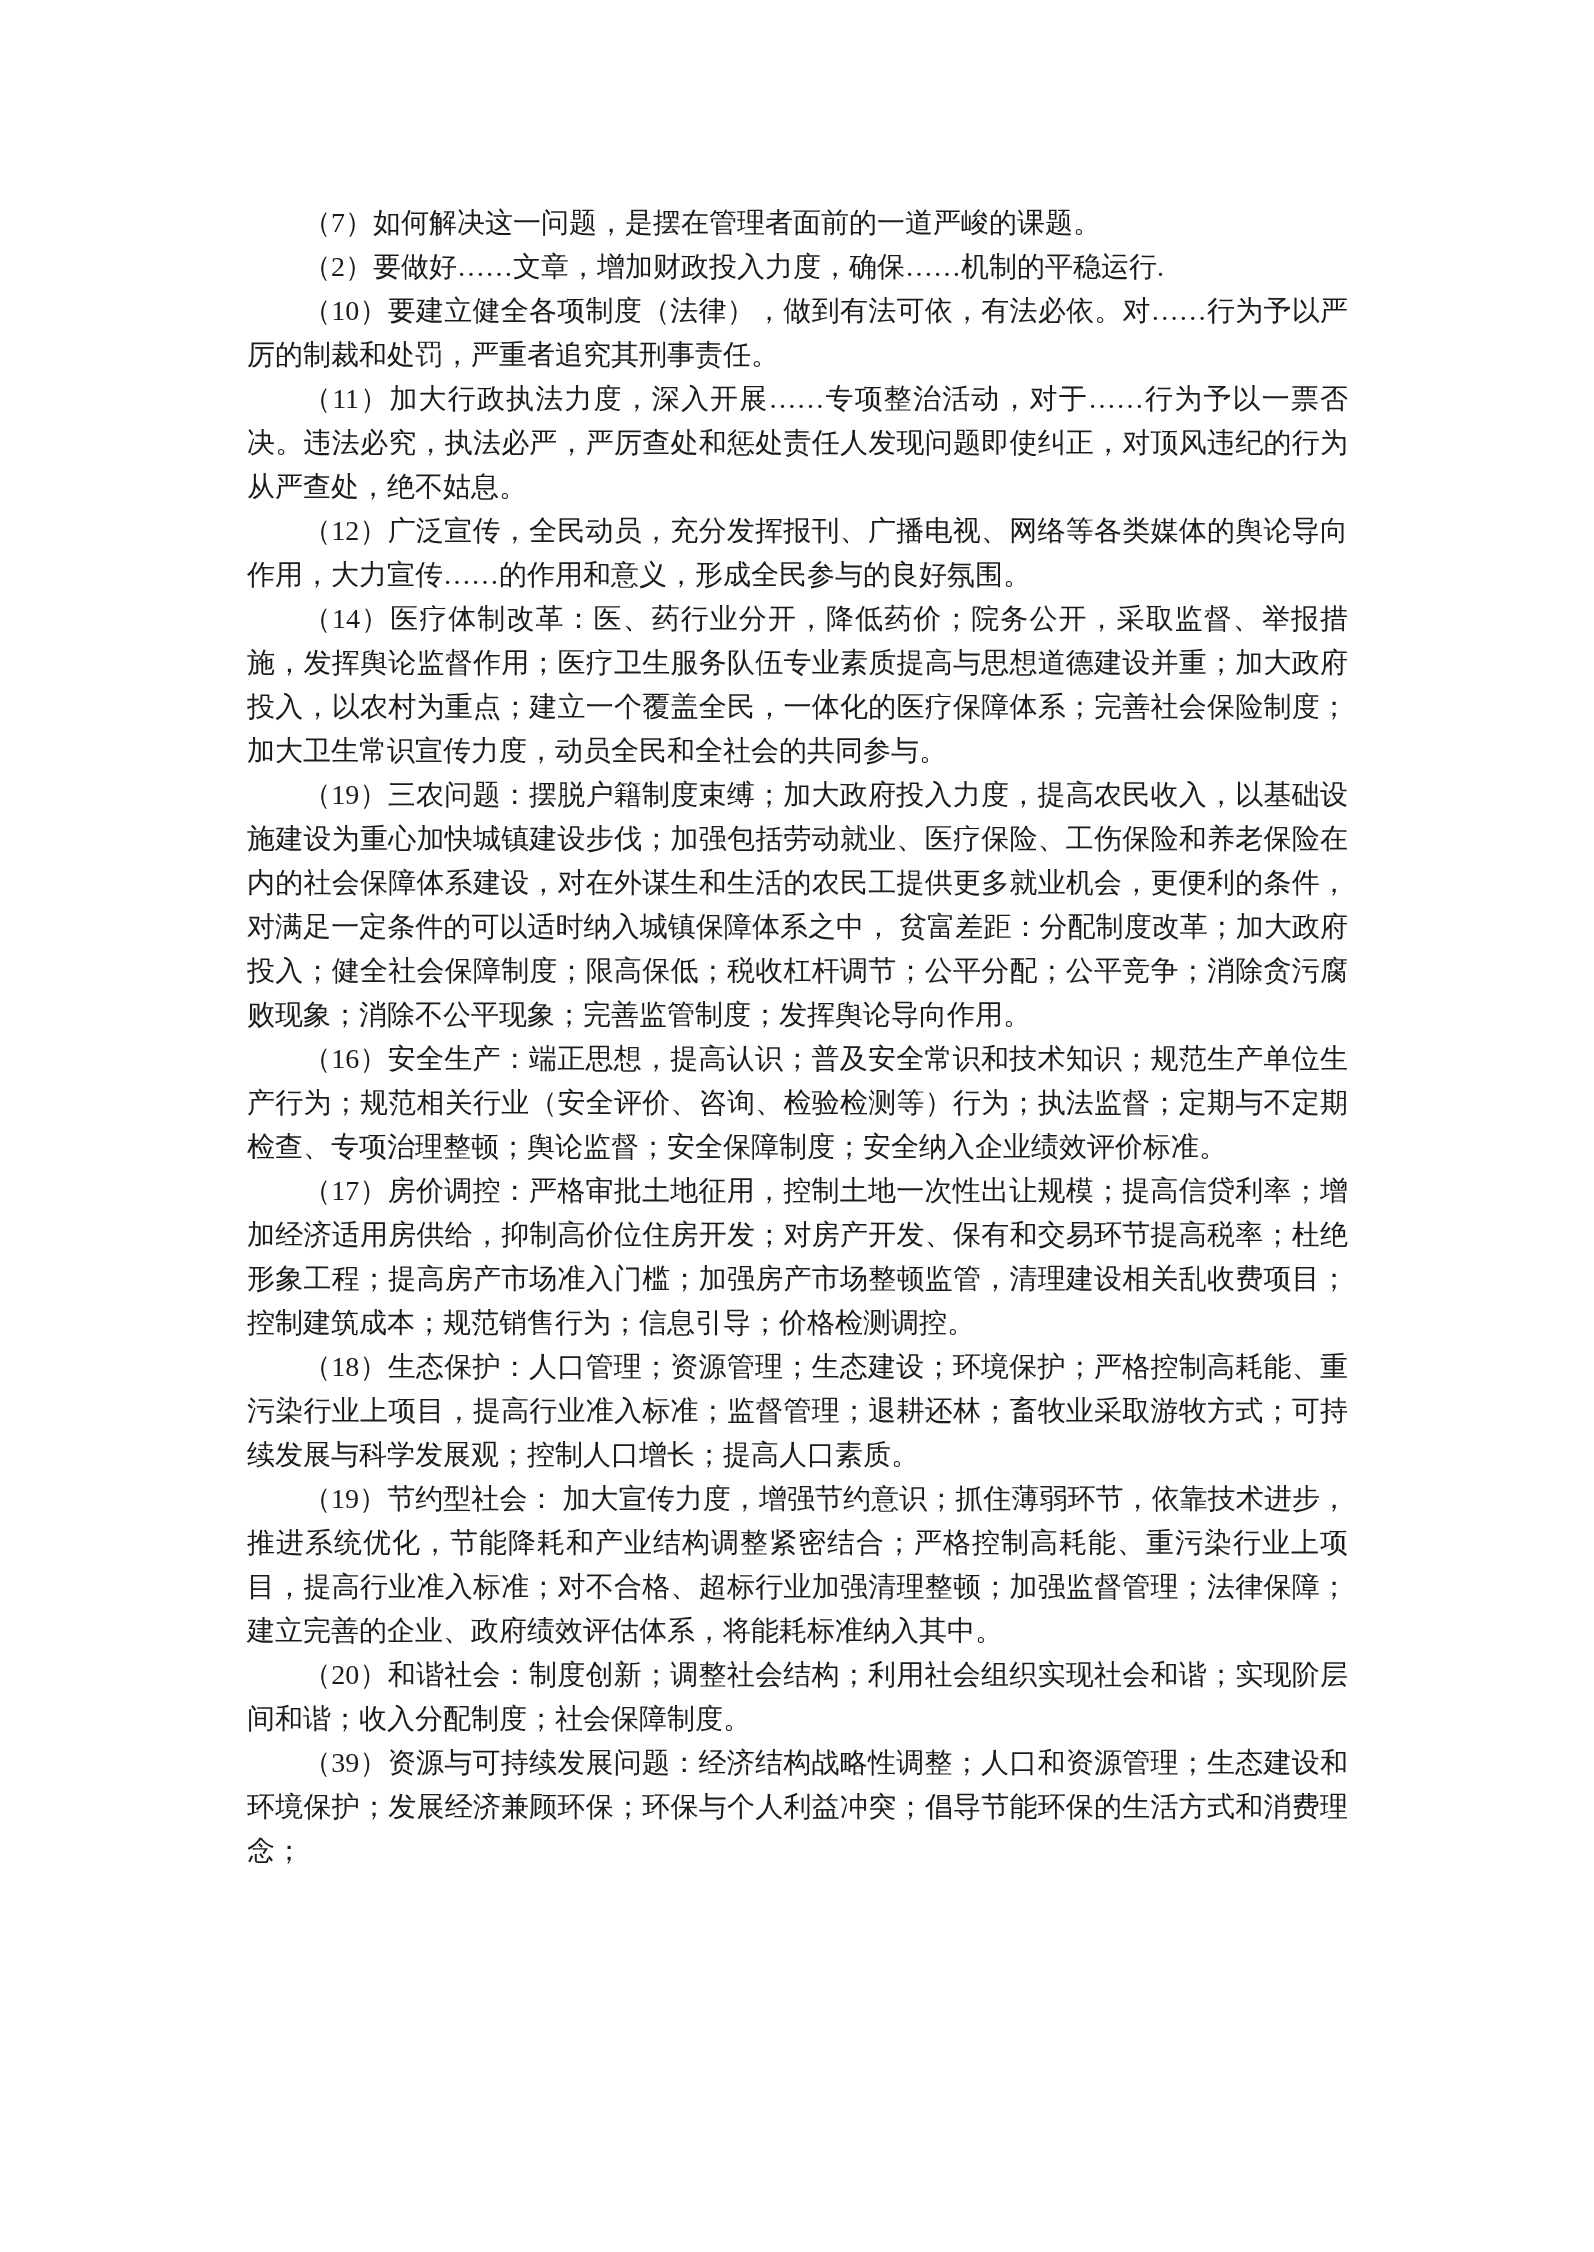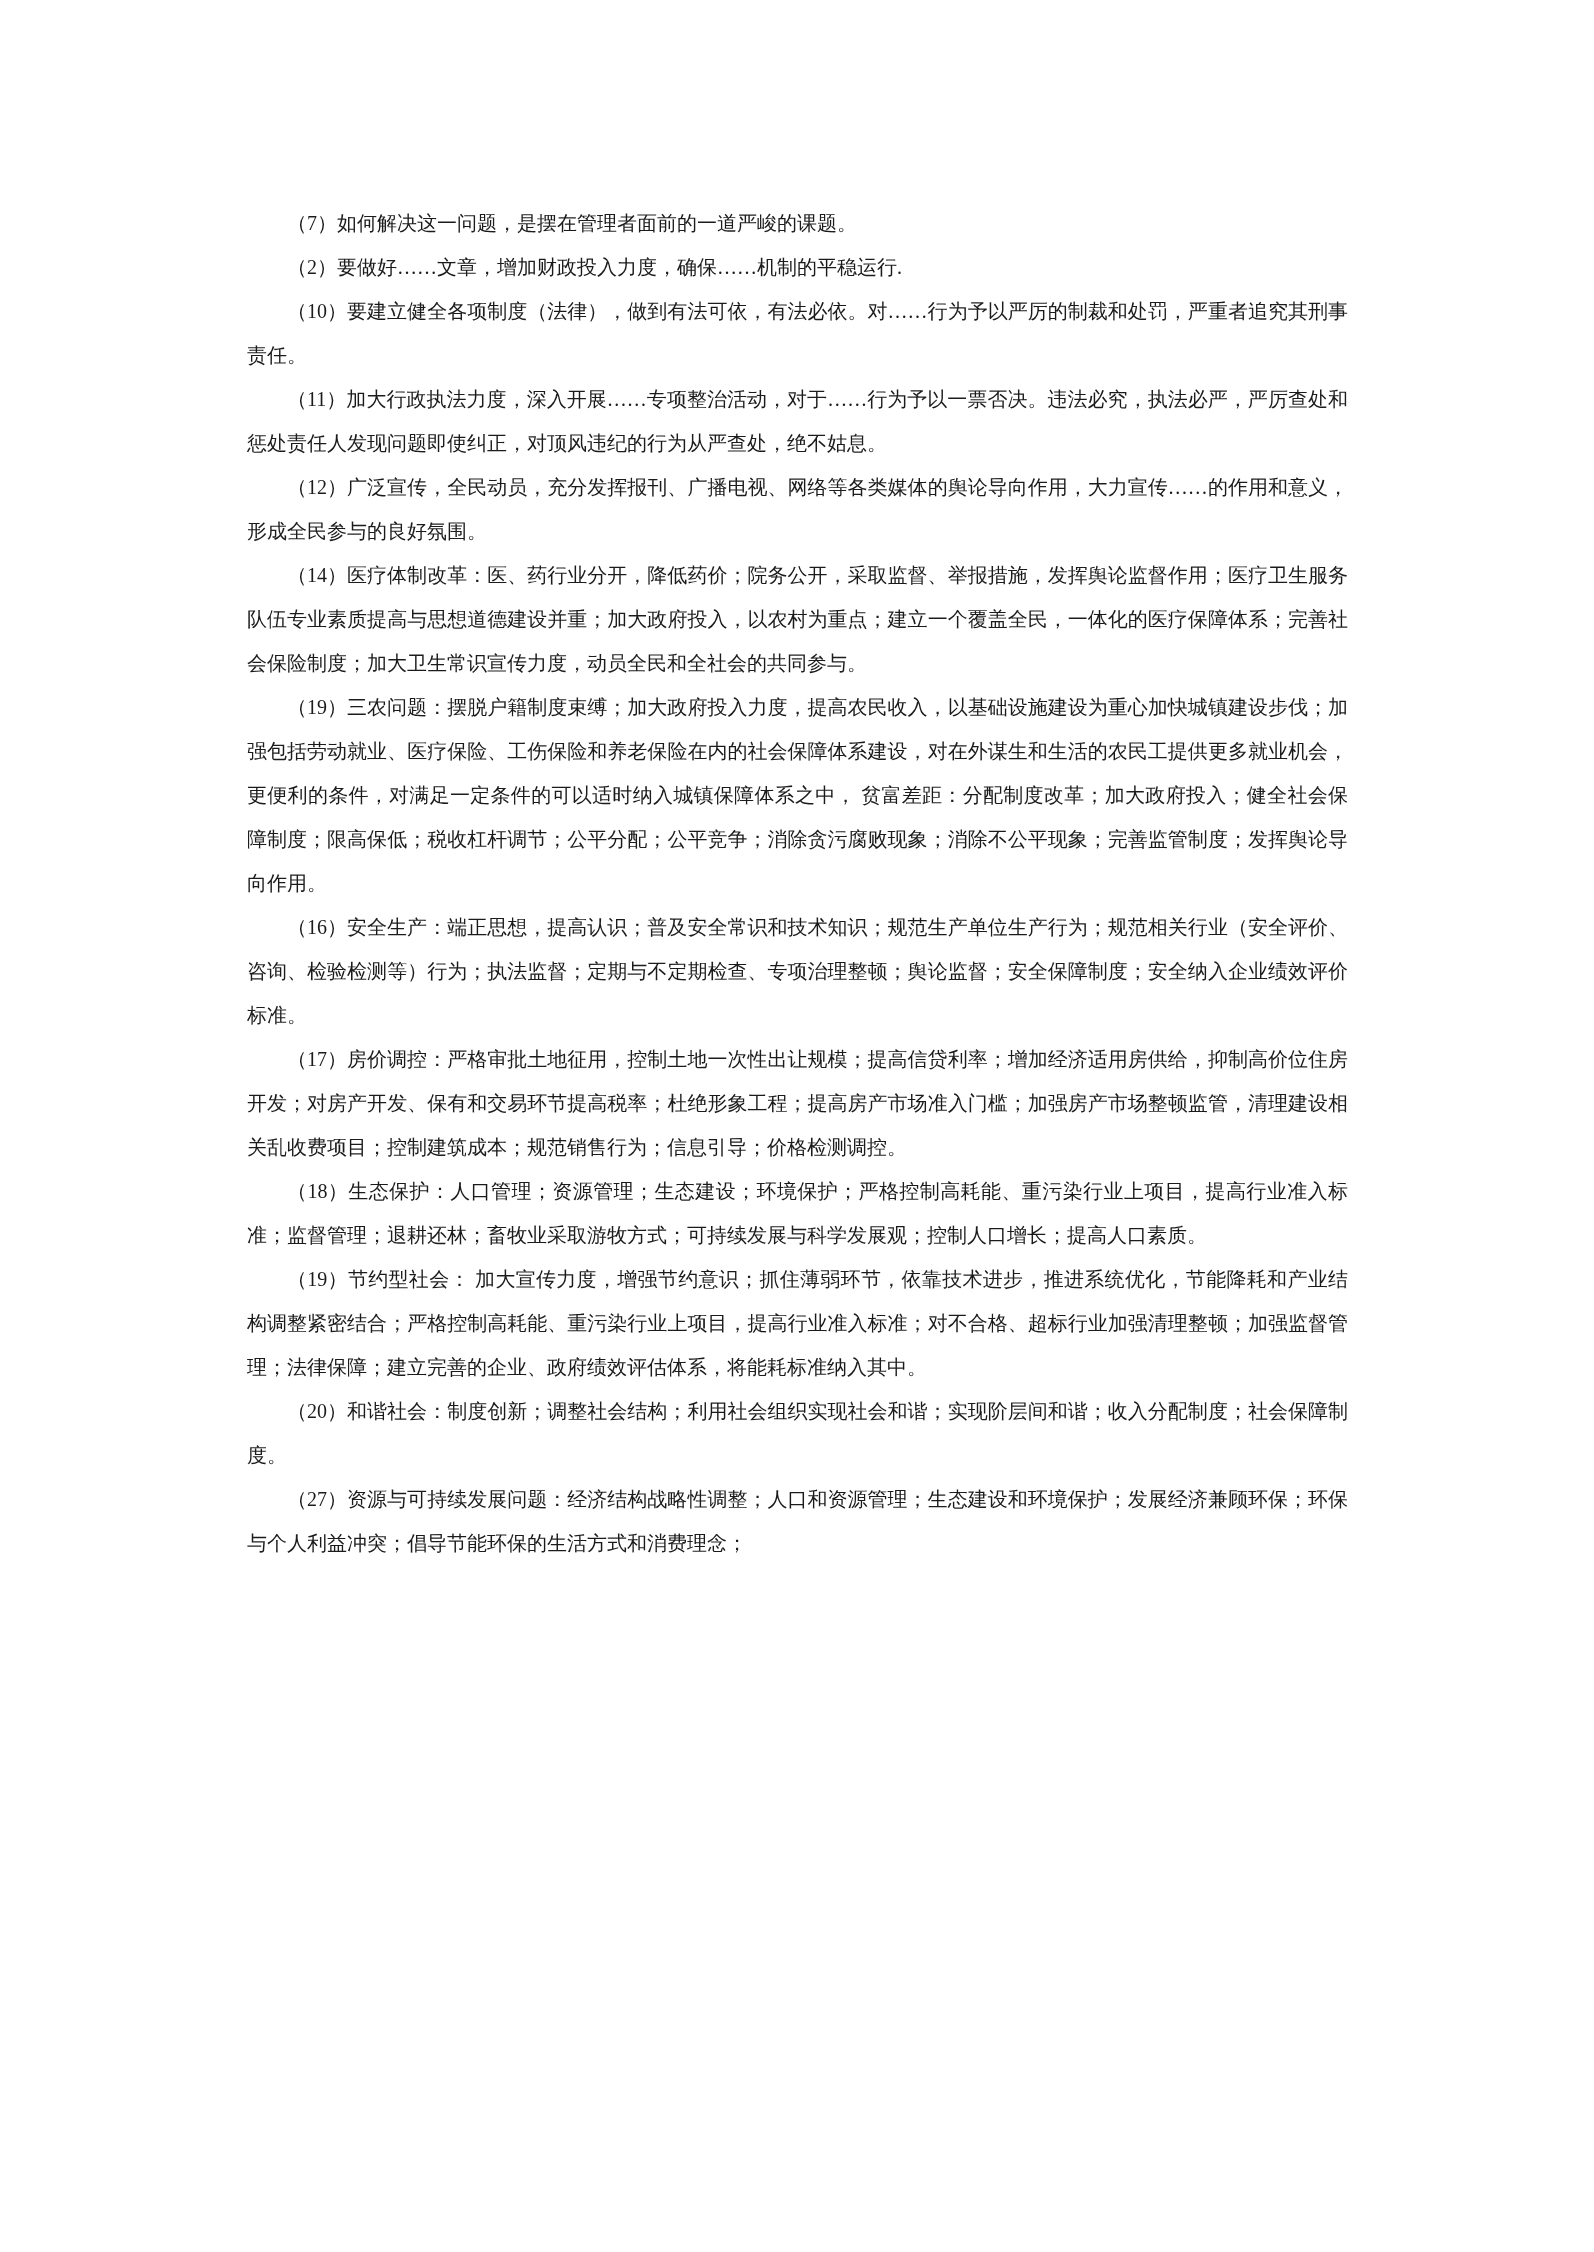--- a/index.html
+++ b/index.html
@@ -21,21 +21,21 @@
     height: 2252px;
     background: #ffffff;
     overflow: hidden;
   }
   .text-block {
     position: absolute;
     left: 247px;
     top: 201px;
     width: 1101px;
     color: #1b1b1b;
-    font-size: 20px;
+    font-size: 28px;
     line-height: 44px;
     text-align: justify;
     text-justify: inter-ideograph;
   }
   .text-block p {
     margin: 0;
     padding: 0;
     text-indent: 2em;
   }
 </style>
@@ -49,15 +49,15 @@
     <p>（10）要建立健全各项制度（法律），做到有法可依，有法必依。对……行为予以严厉的制裁和处罚，严重者追究其刑事责任。</p>
     <p>（11）加大行政执法力度，深入开展……专项整治活动，对于……行为予以一票否决。违法必究，执法必严，严厉查处和惩处责任人发现问题即使纠正，对顶风违纪的行为从严查处，绝不姑息。</p>
     <p>（12）广泛宣传，全民动员，充分发挥报刊、广播电视、网络等各类媒体的舆论导向作用，大力宣传……的作用和意义，形成全民参与的良好氛围。</p>
     <p>（14）医疗体制改革：医、药行业分开，降低药价；院务公开，采取监督、举报措施，发挥舆论监督作用；医疗卫生服务队伍专业素质提高与思想道德建设并重；加大政府投入，以农村为重点；建立一个覆盖全民，一体化的医疗保障体系；完善社会保险制度；加大卫生常识宣传力度，动员全民和全社会的共同参与。</p>
     <p>（19）三农问题：摆脱户籍制度束缚；加大政府投入力度，提高农民收入，以基础设施建设为重心加快城镇建设步伐；加强包括劳动就业、医疗保险、工伤保险和养老保险在内的社会保障体系建设，对在外谋生和生活的农民工提供更多就业机会，更便利的条件，对满足一定条件的可以适时纳入城镇保障体系之中， 贫富差距：分配制度改革；加大政府投入；健全社会保障制度；限高保低；税收杠杆调节；公平分配；公平竞争；消除贪污腐败现象；消除不公平现象；完善监管制度；发挥舆论导向作用。</p>
     <p>（16）安全生产：端正思想，提高认识；普及安全常识和技术知识；规范生产单位生产行为；规范相关行业（安全评价、咨询、检验检测等）行为；执法监督；定期与不定期检查、专项治理整顿；舆论监督；安全保障制度；安全纳入企业绩效评价标准。</p>
     <p>（17）房价调控：严格审批土地征用，控制土地一次性出让规模；提高信贷利率；增加经济适用房供给，抑制高价位住房开发；对房产开发、保有和交易环节提高税率；杜绝形象工程；提高房产市场准入门槛；加强房产市场整顿监管，清理建设相关乱收费项目；控制建筑成本；规范销售行为；信息引导；价格检测调控。</p>
     <p>（18）生态保护：人口管理；资源管理；生态建设；环境保护；严格控制高耗能、重污染行业上项目，提高行业准入标准；监督管理；退耕还林；畜牧业采取游牧方式；可持续发展与科学发展观；控制人口增长；提高人口素质。</p>
     <p>（19）节约型社会： 加大宣传力度，增强节约意识；抓住薄弱环节，依靠技术进步，推进系统优化，节能降耗和产业结构调整紧密结合；严格控制高耗能、重污染行业上项目，提高行业准入标准；对不合格、超标行业加强清理整顿；加强监督管理；法律保障；建立完善的企业、政府绩效评估体系，将能耗标准纳入其中。</p>
     <p>（20）和谐社会：制度创新；调整社会结构；利用社会组织实现社会和谐；实现阶层间和谐；收入分配制度；社会保障制度。</p>
-    <p>（27）资源与可持续发展问题：经济结构战略性调整；人口和资源管理；生态建设和环境保护；发展经济兼顾环保；环保与个人利益冲突；倡导节能环保的生活方式和消费理念；</p>
+    <p>（39）资源与可持续发展问题：经济结构战略性调整；人口和资源管理；生态建设和环境保护；发展经济兼顾环保；环保与个人利益冲突；倡导节能环保的生活方式和消费理念；</p>
   </div>
 </div>
 
 </body></html>

